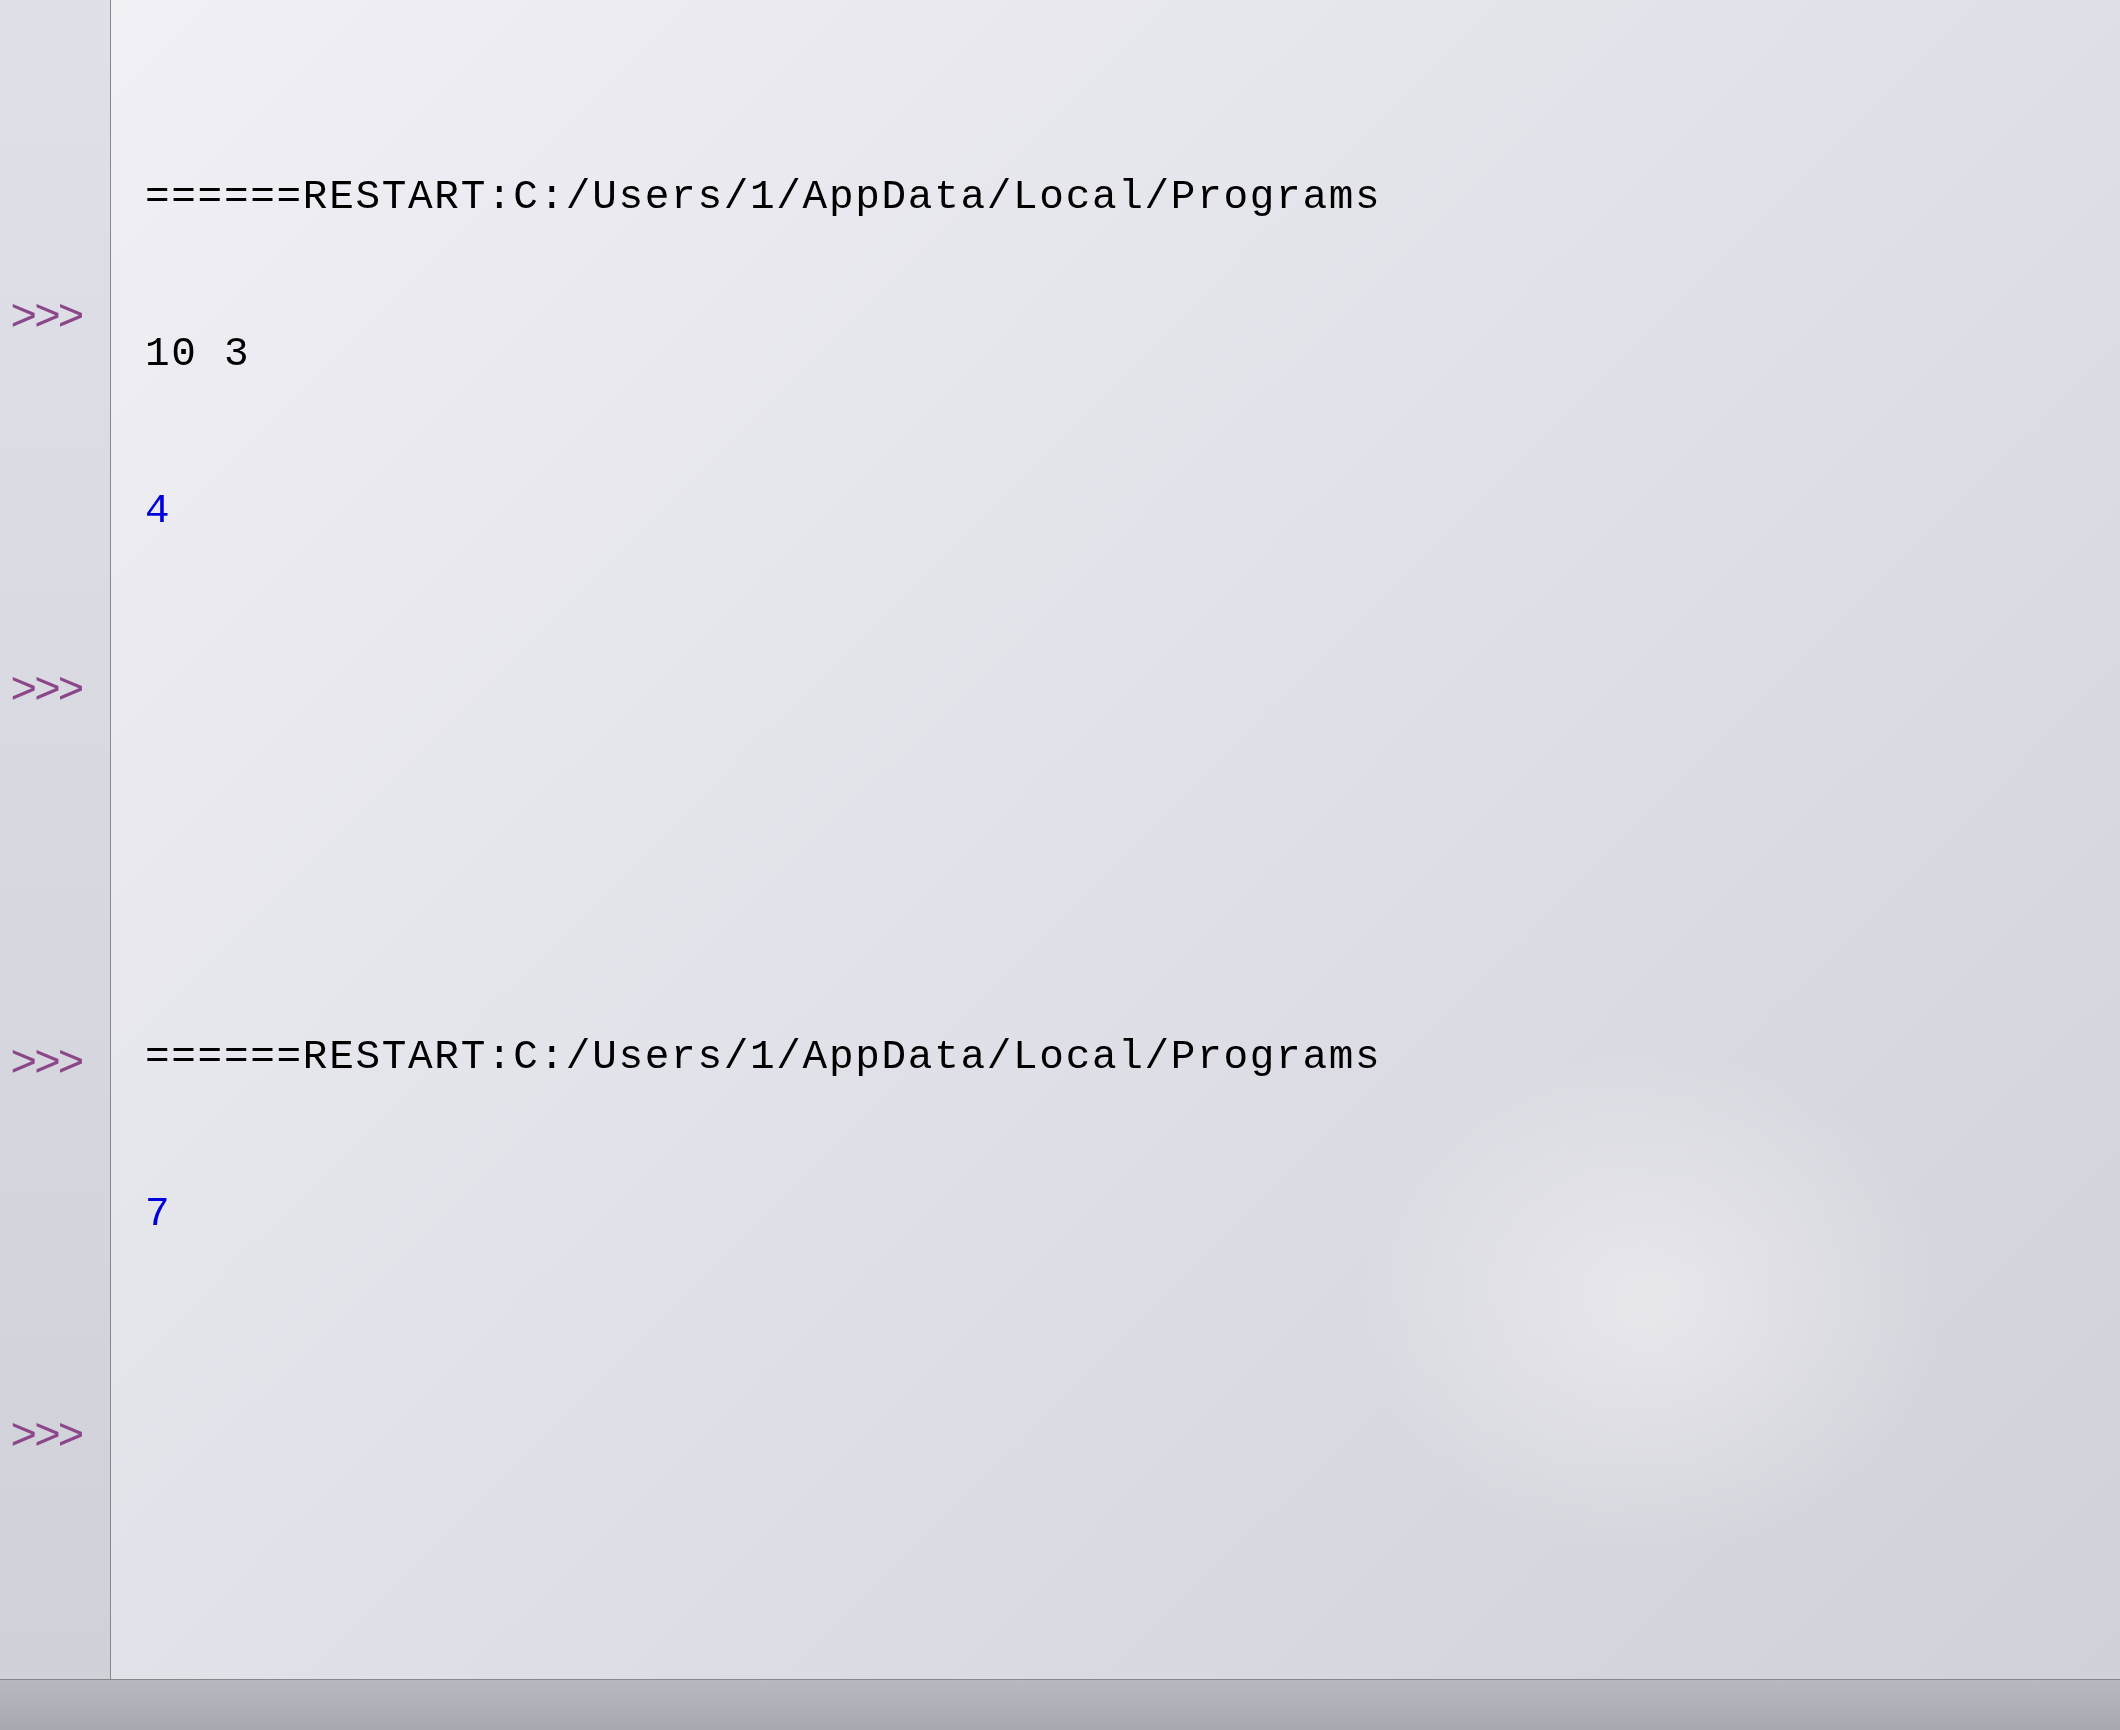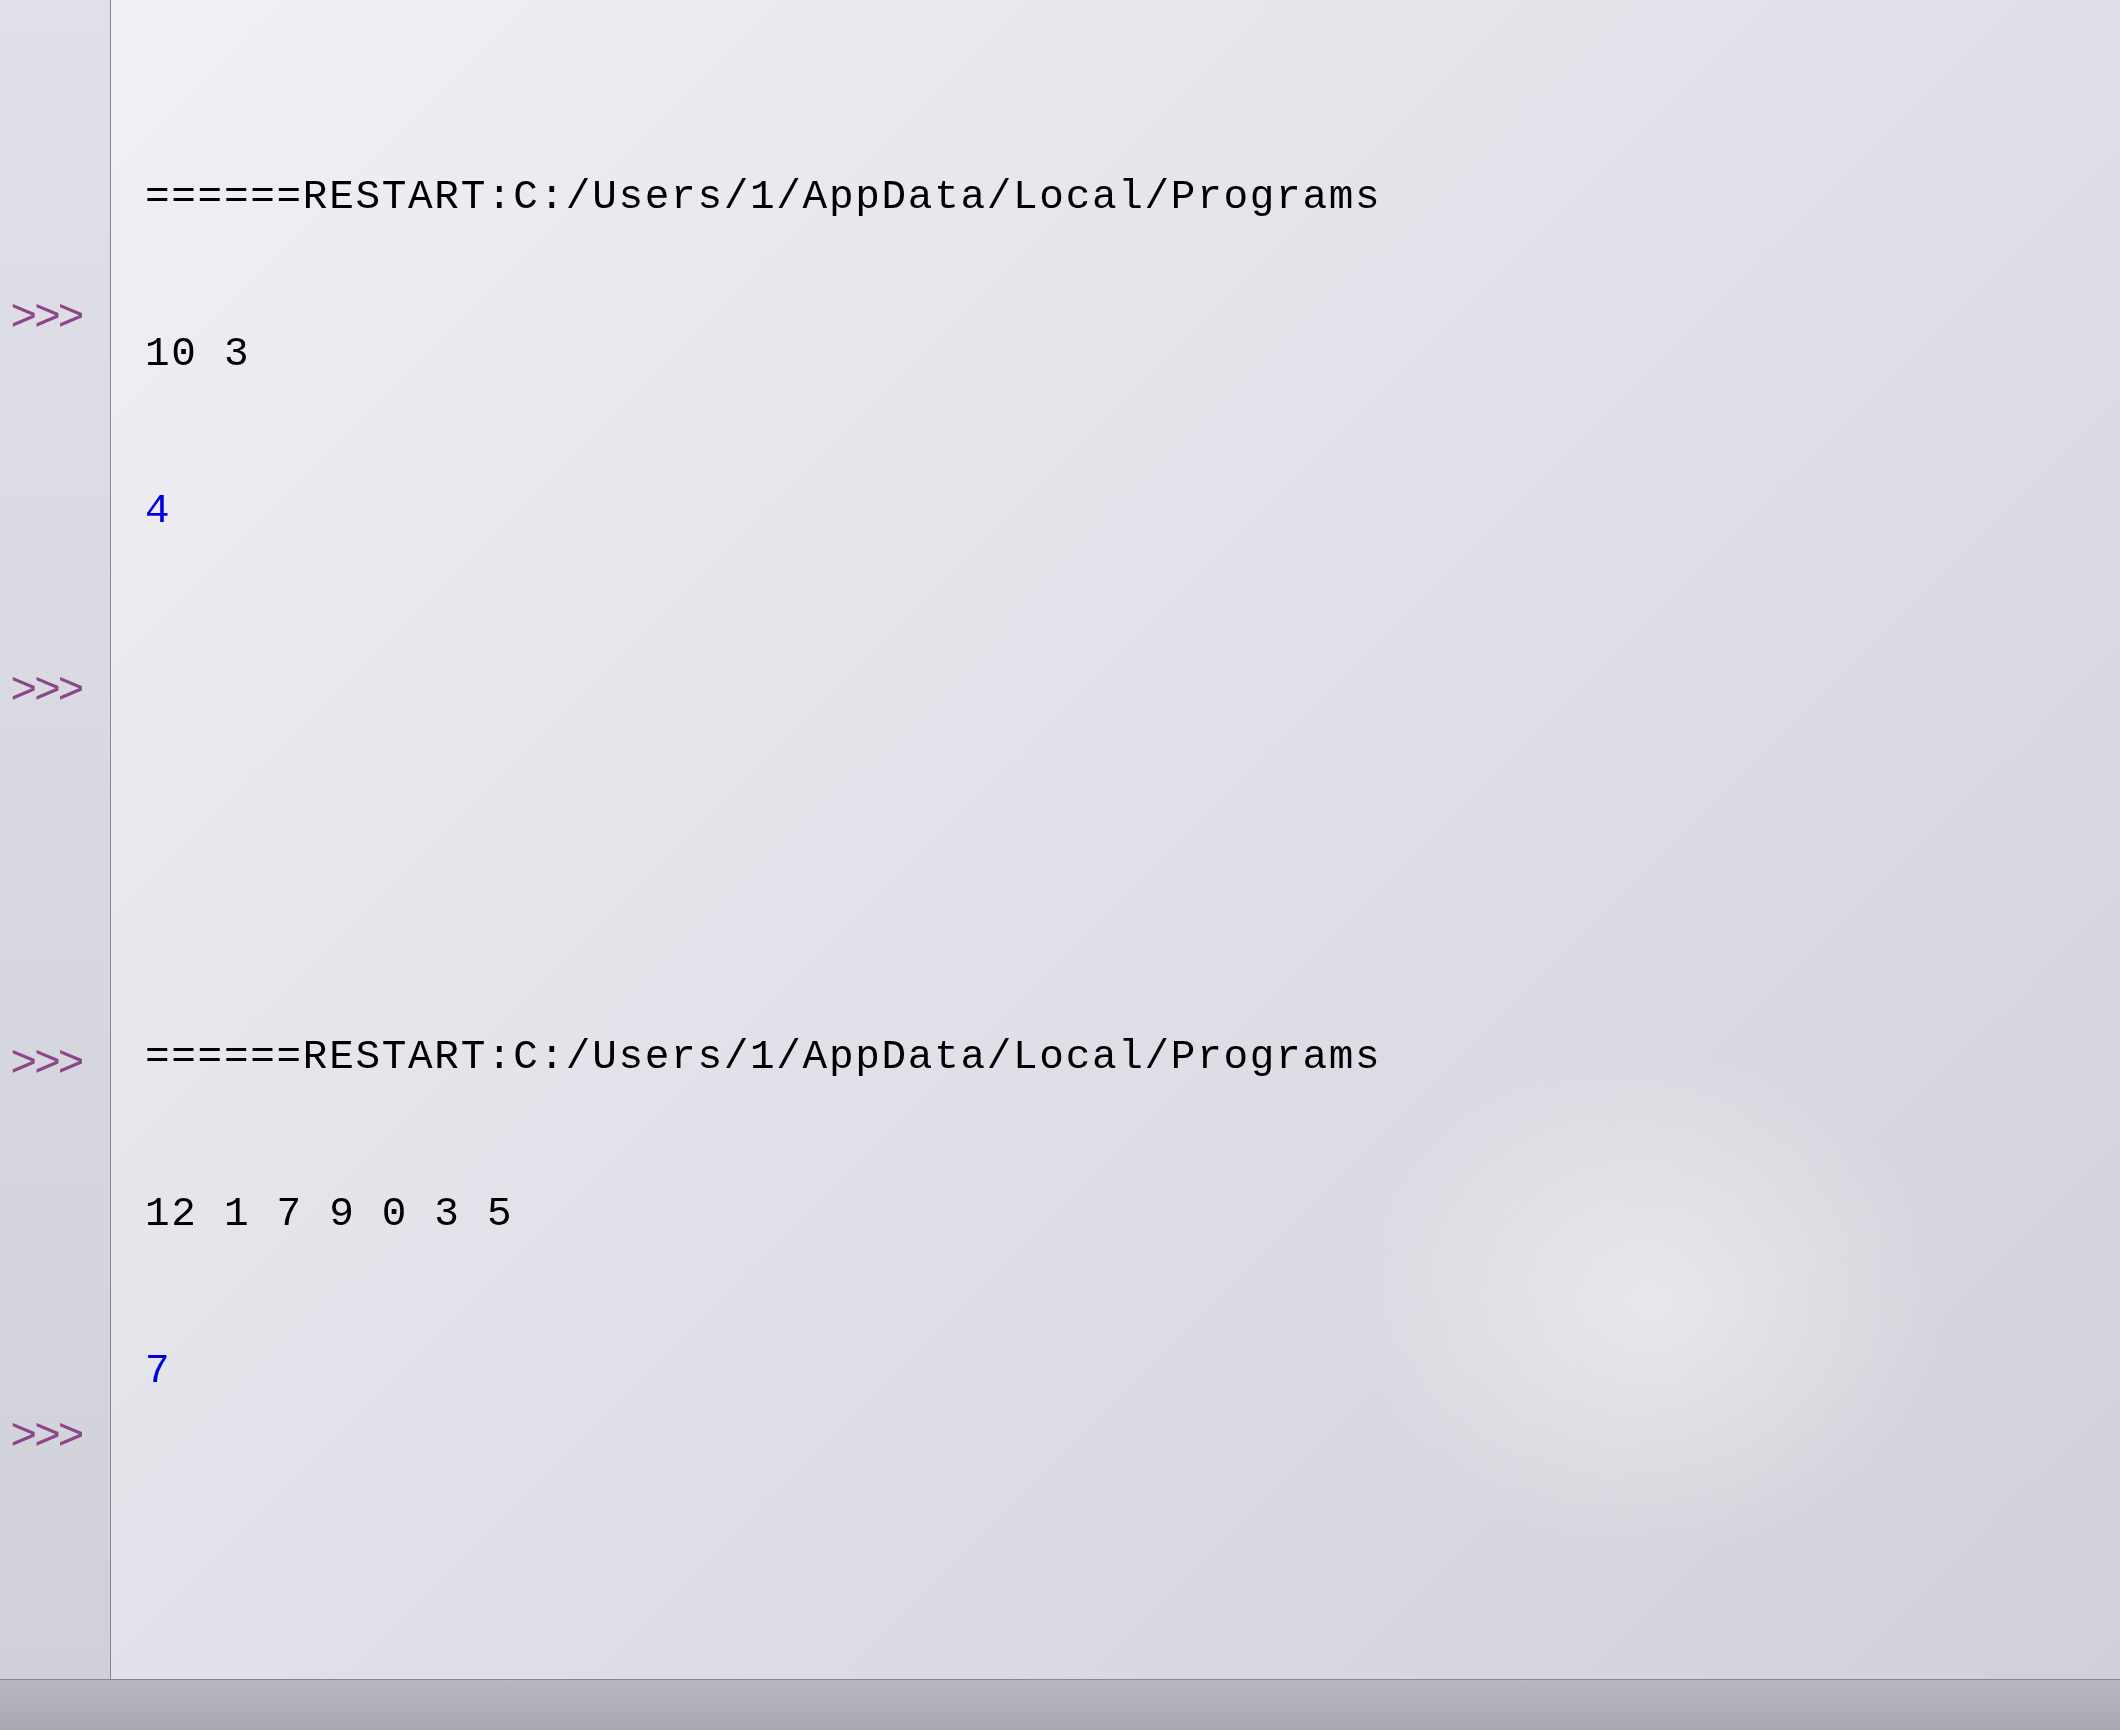--- a/index.html
+++ b/index.html
@@ -129,21 +129,20 @@
   <div class="content">
     
     <div class="line restart-line"><span>======</span> <span>RESTART:</span> <span>C:/Users/1/AppData/Local/Programs</span></div>
     <div class="line input-line">10 3</div>
     <div class="line output-line">4</div>
     <div class="line"></div>
     <div class="blank-line"></div>
 
     
     <div class="line restart-line"><span>======</span> <span>RESTART:</span> <span>C:/Users/1/AppData/Local/Programs</span></div>
-    <div class="line input-line">12 1 7 9 0 3 5</div>
     <div class="line output-line">7</div>
     
     
 
     
     
     
     
     
     

